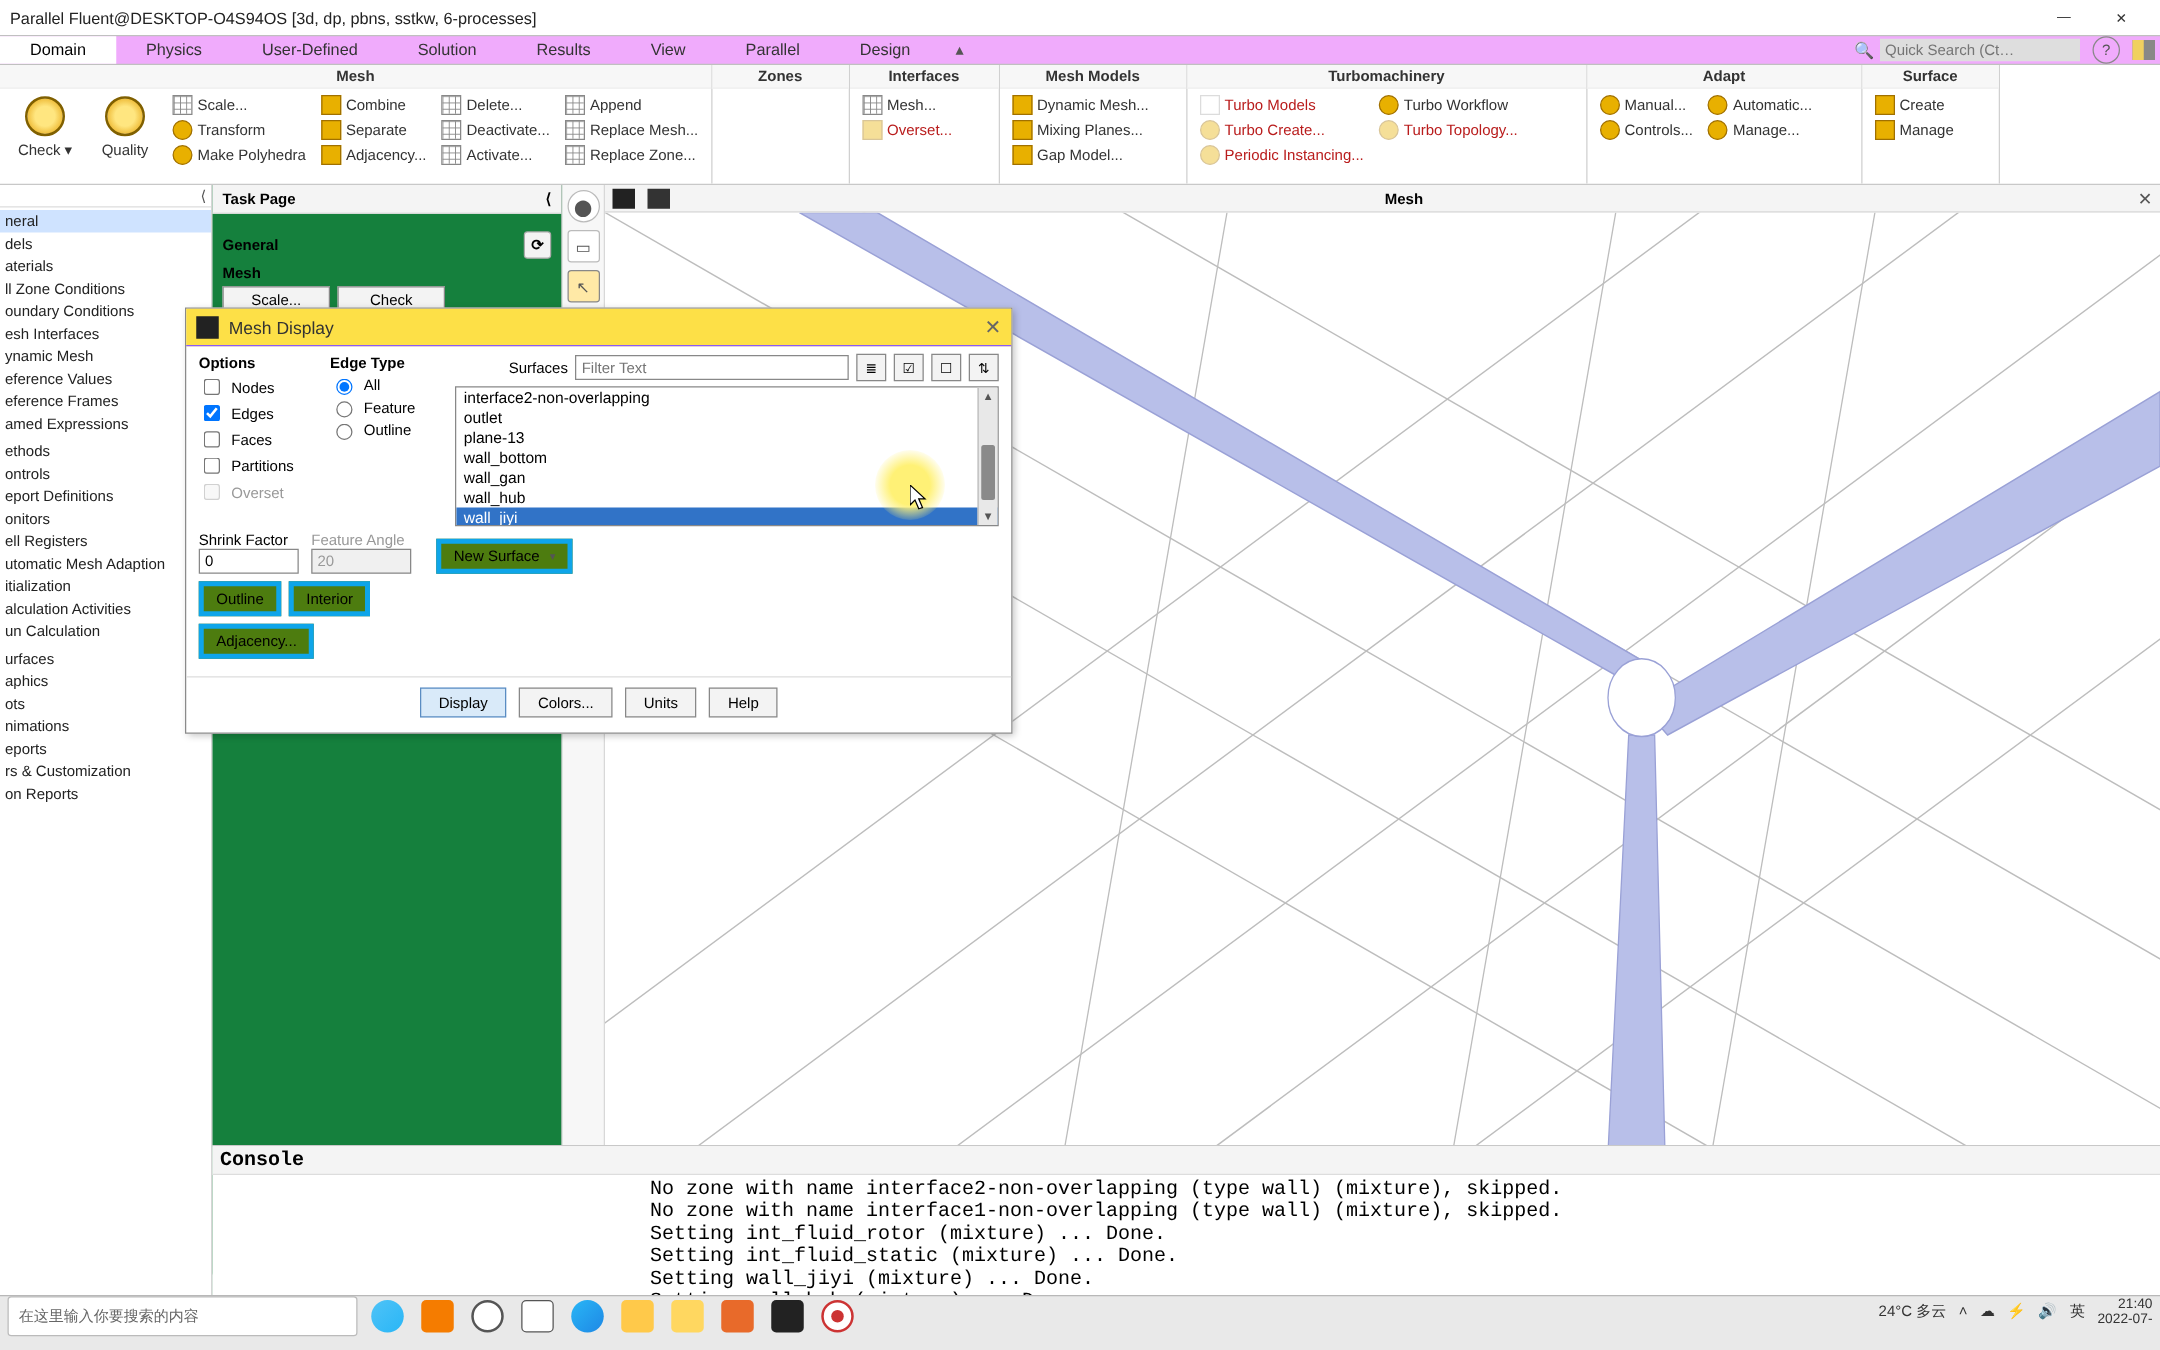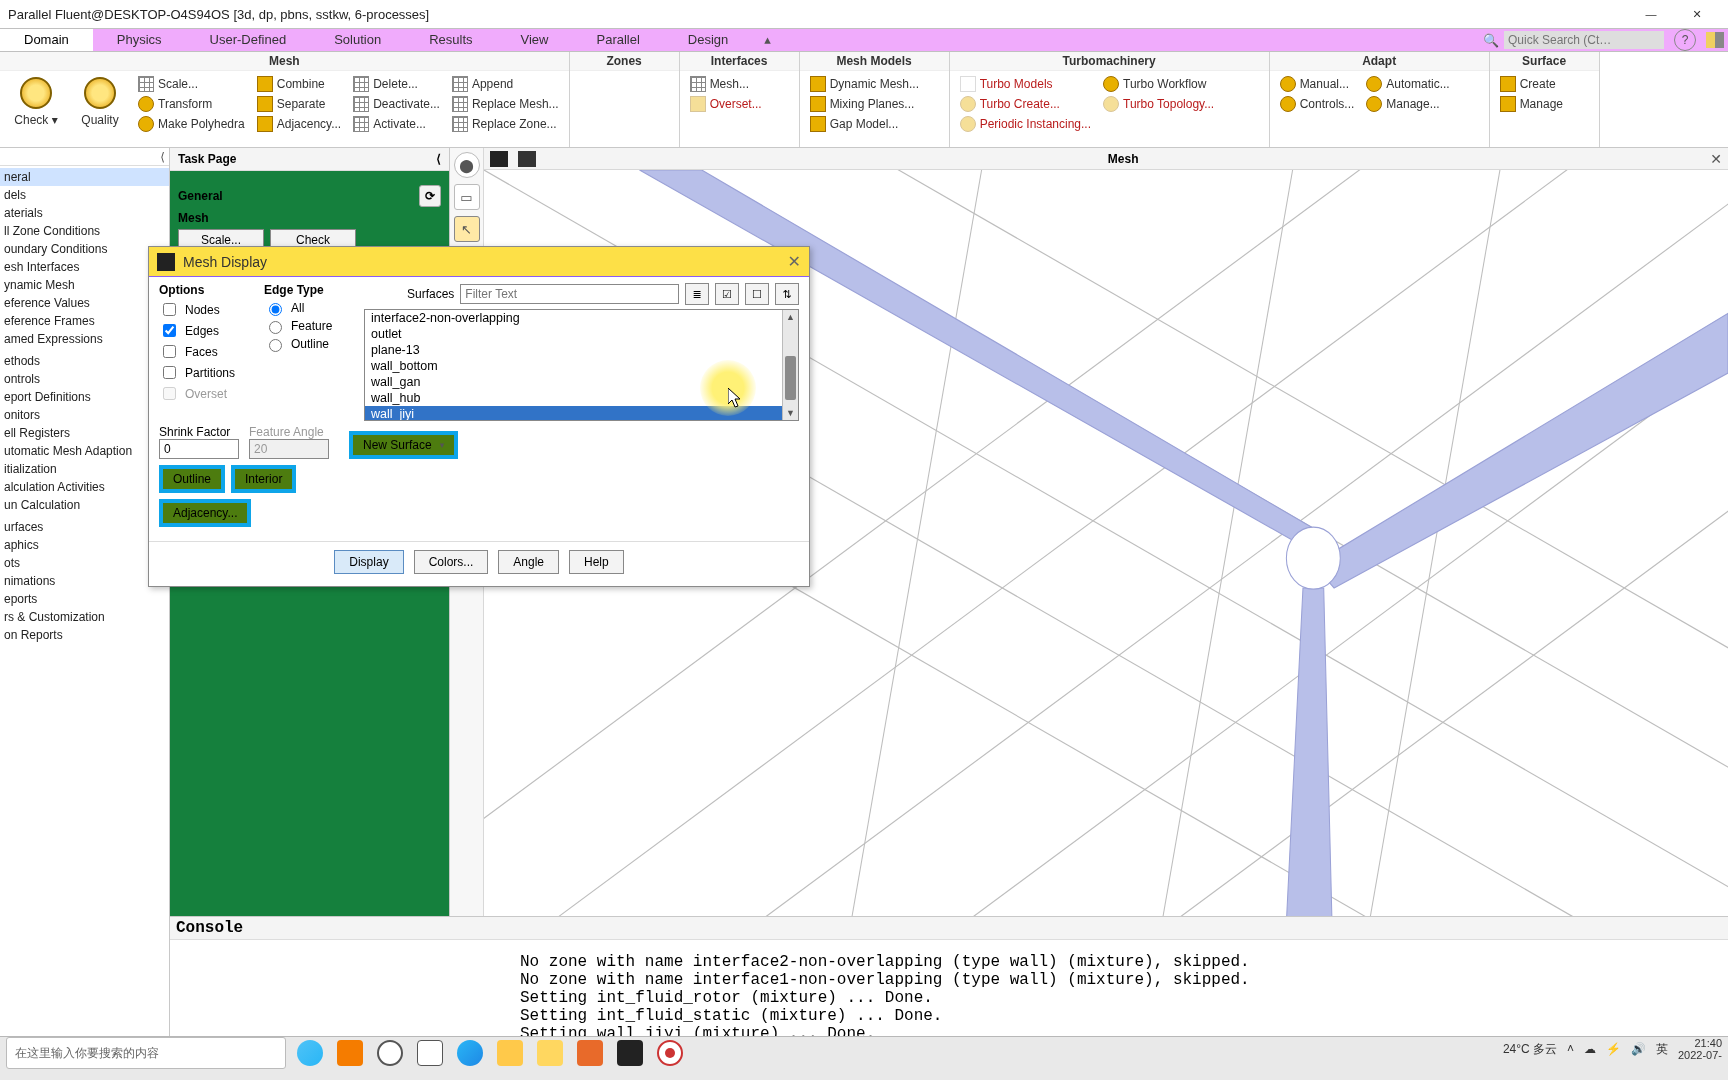--- a/index.html
+++ b/index.html
@@ -108,21 +108,21 @@
   .dropbtn::after { content:"▾"; font-size:9px; color:#555;}
   .dfooter { display:flex; justify-content:center; gap:10px; padding:8px 0 12px 0; border-top:1px solid #ddd; margin-top:8px;}
   .dfooter button { font-family:inherit; font-size:12px; padding:4px 14px; border:1px solid #888; background:#f3f3f3; }
   .dfooter button.primary { background:#d9eaf9; border-color:#5a8cc2; }
 
   
   .highlight { position:absolute; width:56px; height:56px; border-radius:50%; background:radial-gradient(circle,#fff176 0%,#fff176 40%,rgba(255,241,118,0) 75%); z-index:25; pointer-events:none;}
   .cursor { position:absolute; z-index:26; font-size:16px; color:#000; }
 
   
-  .consolewrap { position:absolute; left:520px; right:0; bottom:44px; height:120px; border-top:1px solid #c8c8c8; background:#fff; display:flex; flex-direction:column; z-index:5;gap:11px;}
+  .consolewrap { position:absolute; left:520px; right:0; bottom:44px; height:120px; border-top:1px solid #c8c8c8; background:#fff; display:flex; flex-direction:column; z-index:5;}
   .consolewrap .chead { padding:2px 6px; font-family:"Consolas","Courier New",monospace; font-weight:bold; border-bottom:1px solid #ddd; background:#f4f4f4;}
   .consolewrap pre { margin:0; padding:2px 6px; font-family:"Consolas","Courier New",monospace; font-size:16px; white-space:pre; overflow:hidden;}
   
   .consolewrap { left:170px; }
   .consolewrap pre { padding-left: 350px; } 
   
 
   
   .taskbar { position:absolute; left:0; right:0; bottom:0; height:44px; background:#e9e9e9; border-top:1px solid #b8b8b8; display:flex; align-items:flex-start; padding:0 6px; gap:8px; font-size:12px; z-index:50;}
   .taskbar .searchpl { flex:0 0 280px; height:32px; border:1px solid #bbb; border-radius:3px; background:#fff; display:flex; align-items:center; padding:0 8px; color:#666;}
@@ -613,21 +613,21 @@
       <button>Outline</button>
       <button>Interior</button>
     </div>
     <div class="dbtns">
       <button>Adjacency...</button>
     </div>
   </div>
   <div class="dfooter">
     <button class="primary">Display</button>
     <button>Colors...</button>
-    <button>Angle</button>
+    <button>Units</button>
     <button>Help</button>
   </div>
 </div>
 
 <div class="highlight" style="left:700px; top:360px;"></div>
 <div class="cursor" style="left:728px; top:388px;">
   <svg width="16" height="20">
       <path d="M0 0 L0 16 L4 12 L7 19 L10 18 L7 11 L12 11 Z" fill="#fff" stroke="#000" stroke-width="1"></path>
     </svg>
 </div>

